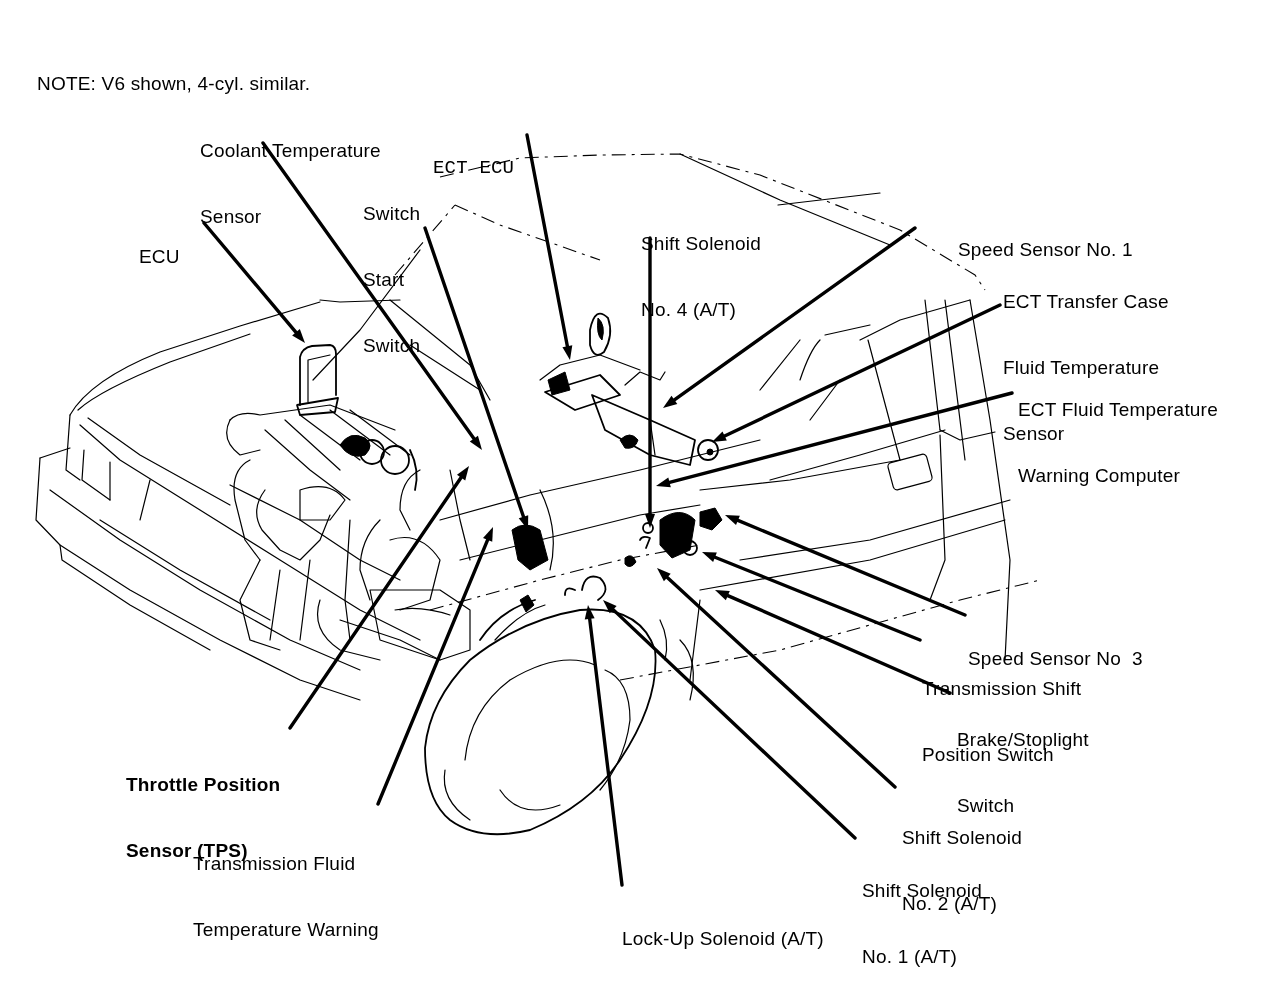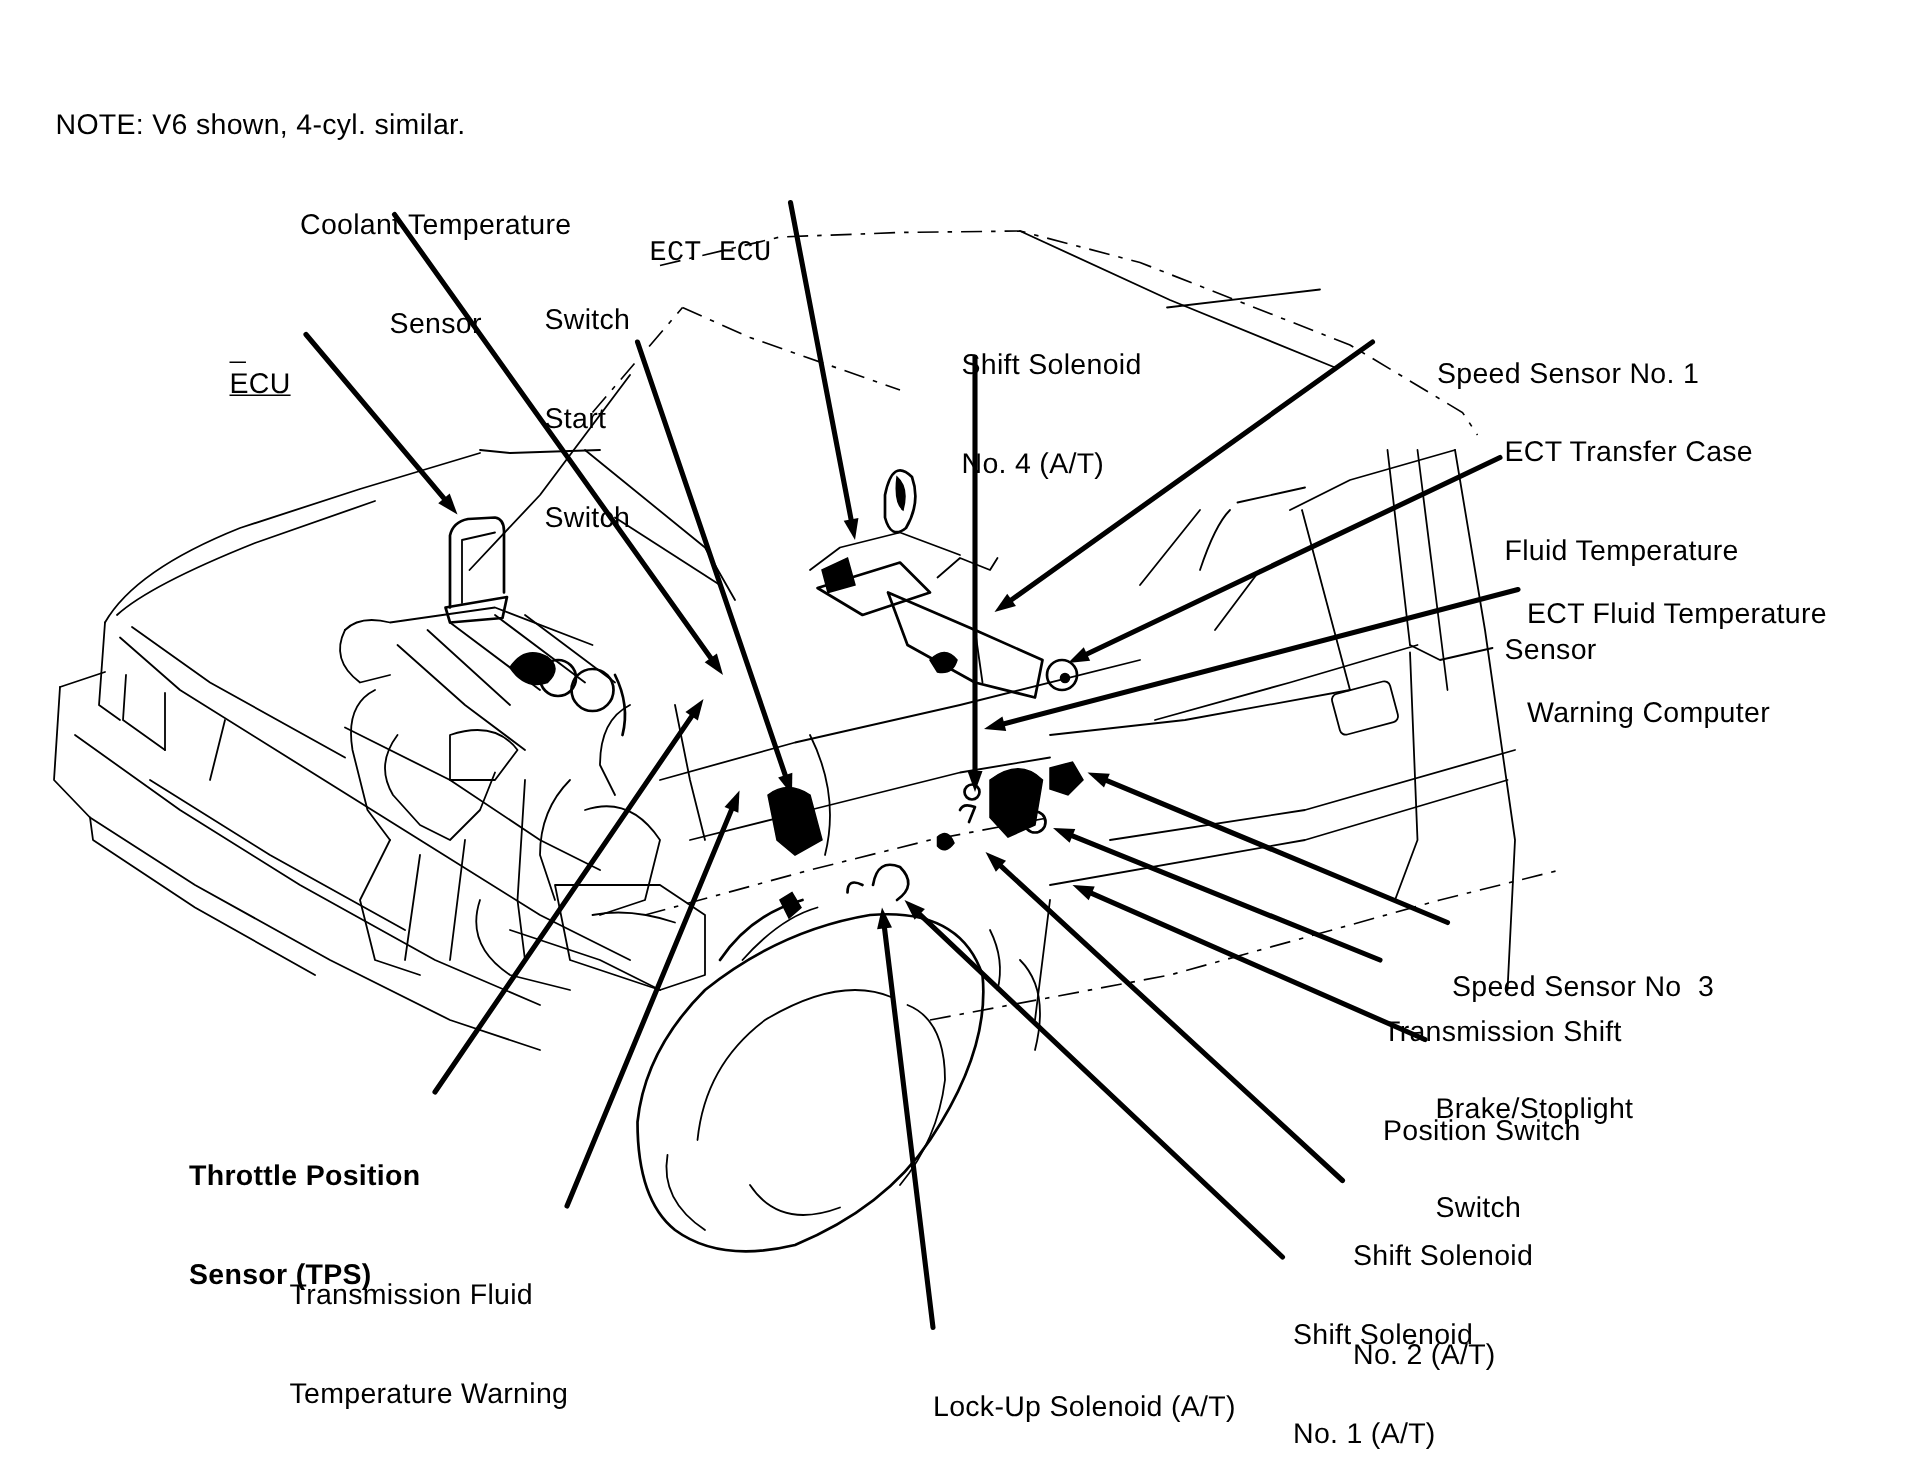--- a/index.html
+++ b/index.html
@@ -181,36 +181,36 @@
       <polygon points="588,605 594.651144213017,618.295197653952 584.7240632980663,619.5006289079103" class="head"></polygon>
       <line x1="290" y1="728" x2="461.10233552016905" y2="477.55971002075813" class="leader"></line>
       <polygon points="469,466 465.2308033847255,480.38030447784064 456.9738676556126,474.7391155636756" class="head"></polygon>
       <line x1="378" y1="804" x2="487.63196132589326" y2="539.9299714150224" class="leader"></line>
       <polygon points="493,527 492.2498082598298,541.8471280843462 483.0141143919567,538.0128147456985" class="head"></polygon>
     </g>
 </svg>
 
 <div class="lbl" style="left:37px; top:73px;">NOTE: V6 shown, 4-cyl. similar.</div>
 
-<div class="lbl" style="left:200px; top:96px;text-align:center;">
+<div class="lbl" style="left:200px; top:96px;">
   <span>Coolant Temperature</span>
   <span>Sensor</span>
 </div>
 
 <div class="lbl" style="left:433px; top:113px;font-family:Liberation Mono, monospace;">
   <span>ECT ECU</span>
 </div>
 
 <div class="lbl" style="left:363px; top:159px;">
   <span>Switch</span>
   <span>Start</span>
   <span>Switch</span>
 </div>
 
-<div class="lbl" style="left:153px; top:202px;text-decoration:underline;">
+<div class="lbl" style="left:139px; top:202px;">
   <span>ECU</span>
 </div>
 
 <div class="lbl" style="left:641px; top:189px;">
   <span>Shift Solenoid</span>
   <span>No. 4 (A/T)</span>
 </div>
 
 <div class="lbl" style="left:918px; top:195px;margin-left:40px;">
   <span>Speed Sensor No. 1</span>

